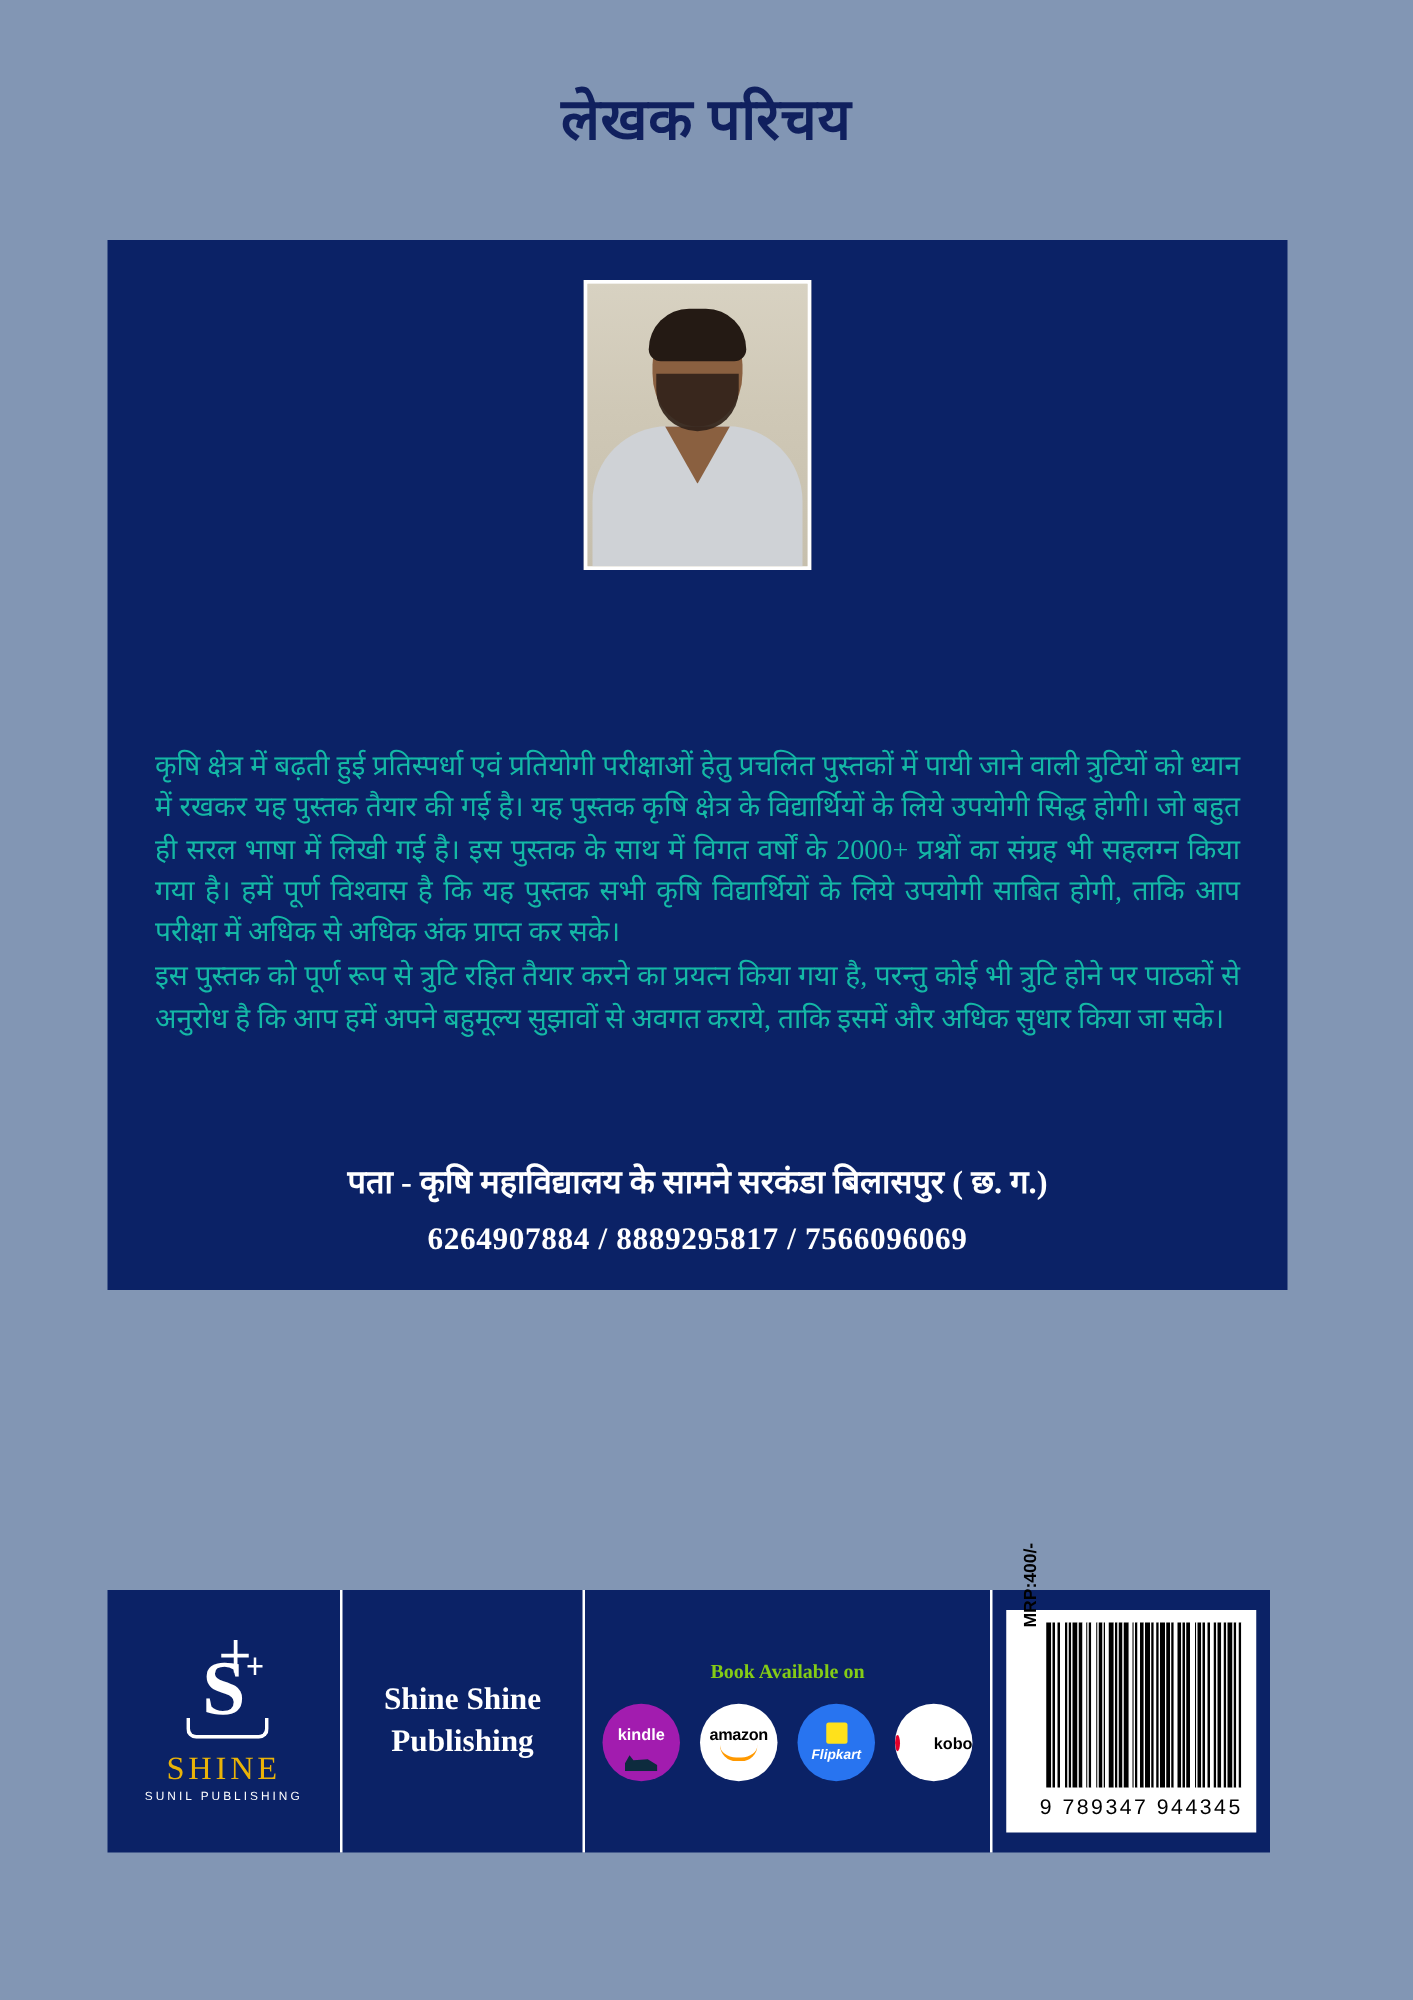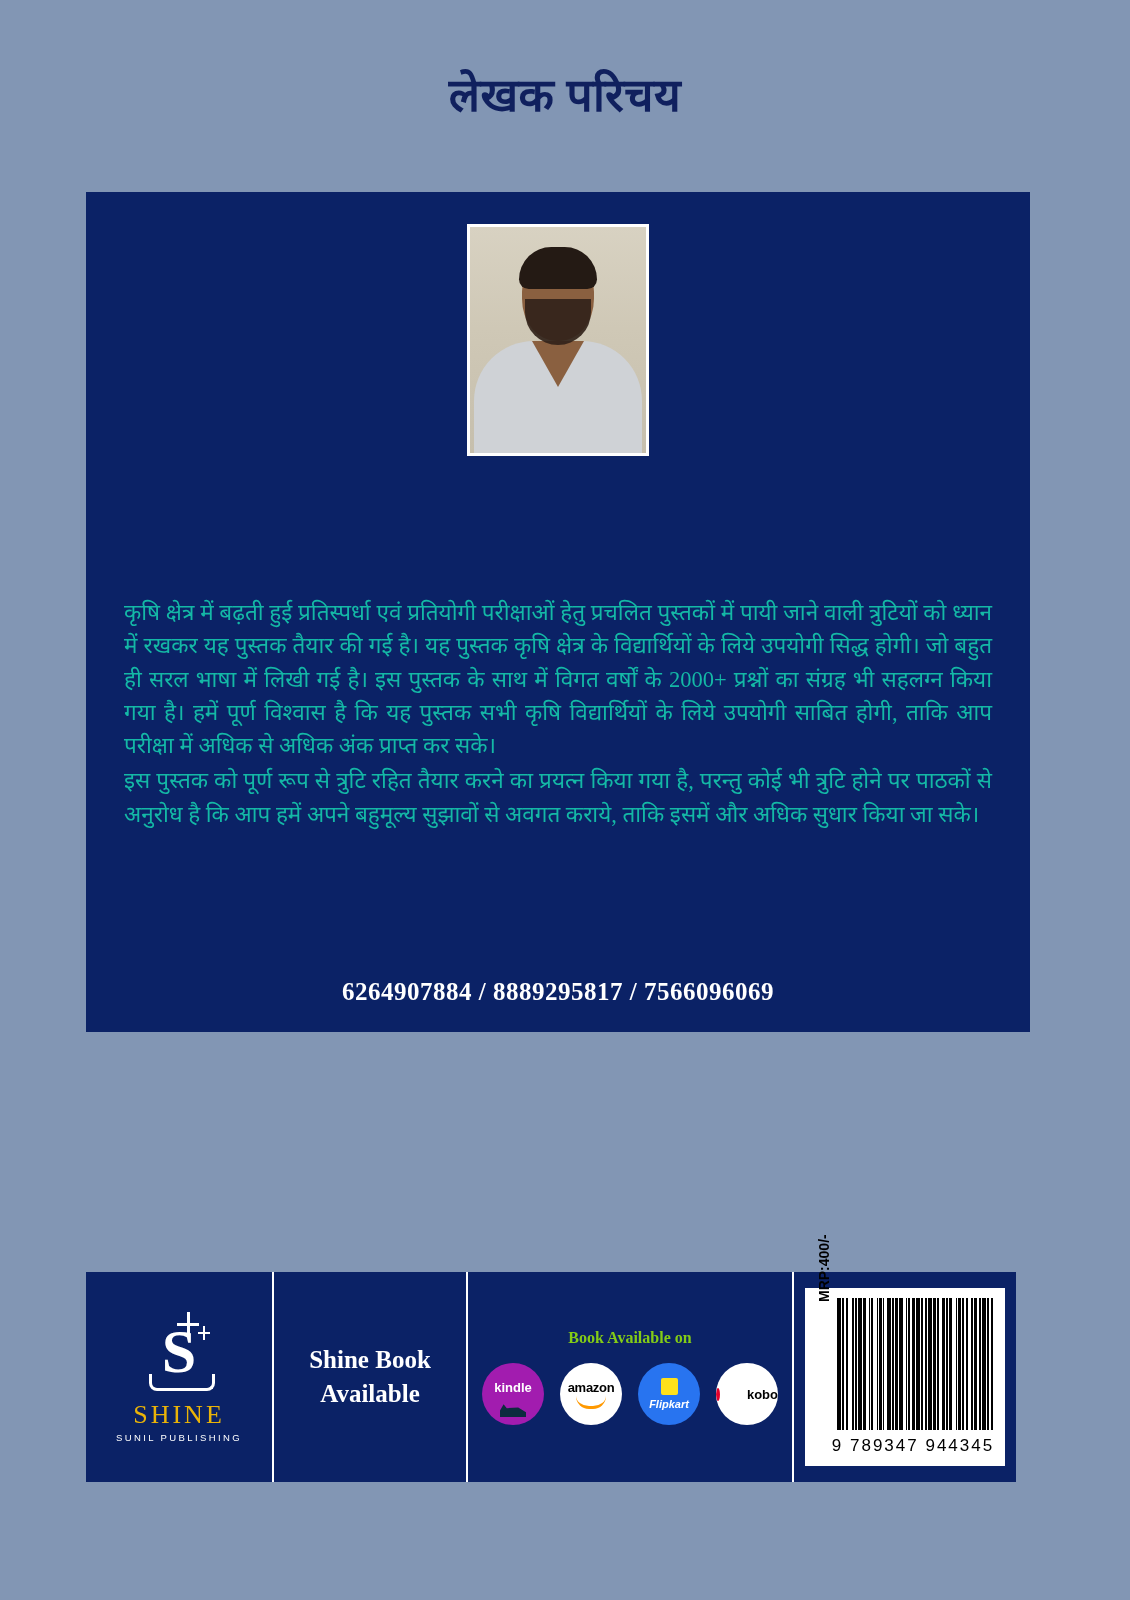--- a/index.html
+++ b/index.html
@@ -407,20 +407,21 @@
       <div class="photo-beard"></div>
       <div class="photo-hair"></div>
     </div>
 
 
     <div class="body-text">
       <p>कृषि क्षेत्र में बढ़ती हुई प्रतिस्पर्धा एवं प्रतियोगी परीक्षाओं हेतु प्रचलित पुस्तकों में पायी जाने वाली त्रुटियों को ध्यान में रखकर यह पुस्तक तैयार की गई है। यह पुस्तक कृषि क्षेत्र के विद्यार्थियों के लिये उपयोगी सिद्ध होगी। जो बहुत ही सरल भाषा में लिखी गई है। इस पुस्तक के साथ में विगत वर्षों के 2000+ प्रश्नों का संग्रह भी सहलग्न किया गया है। हमें पूर्ण विश्वास है कि यह पुस्तक सभी कृषि विद्यार्थियों के लिये उपयोगी साबित होगी, ताकि आप परीक्षा में अधिक से अधिक अंक प्राप्त कर सके।</p>
       <p>इस पुस्तक को पूर्ण रूप से त्रुटि रहित तैयार करने का प्रयत्न किया गया है, परन्तु कोई भी त्रुटि होने पर पाठकों से अनुरोध है कि आप हमें अपने बहुमूल्य सुझावों से अवगत कराये, ताकि इसमें और अधिक सुधार किया जा सके।</p>
     </div>
 
+    <div class="address">पता - कृषि महाविद्यालय के सामने सरकंडा बिलासपुर ( छ. ग.)</div>
     <div class="phones">6264907884 / 8889295817 / 7566096069</div>
   </div>
 
   <div class="footer">
 
     <div class="footer-cell cell-logo">
       <div class="shine-logo">
         <div class="shine-mark">
           <div class="spark v"></div>
           <div class="spark h"></div>
@@ -428,21 +429,21 @@
           <div class="spark spark2 h"></div>
           <div class="shine-s">S</div>
           <div class="shine-book-base"></div>
         </div>
         <div class="shine-name">SHINE</div>
         <div class="shine-sub">SUNIL PUBLISHING</div>
       </div>
     </div>
 
     <div class="footer-cell cell-pub">
-      <div class="pub-name">Shine Book Available</div>
+      <div class="pub-name">Shine Shine Publishing</div>
     </div>
 
     <div class="footer-cell cell-avail">
       <div class="avail-title">Book Available on</div>
       <div class="store-row">
         <div class="store kindle">
           <span class="k-top">kindle</span>
           <span class="k-dog"></span>
         </div>
         <div class="store amazon">

